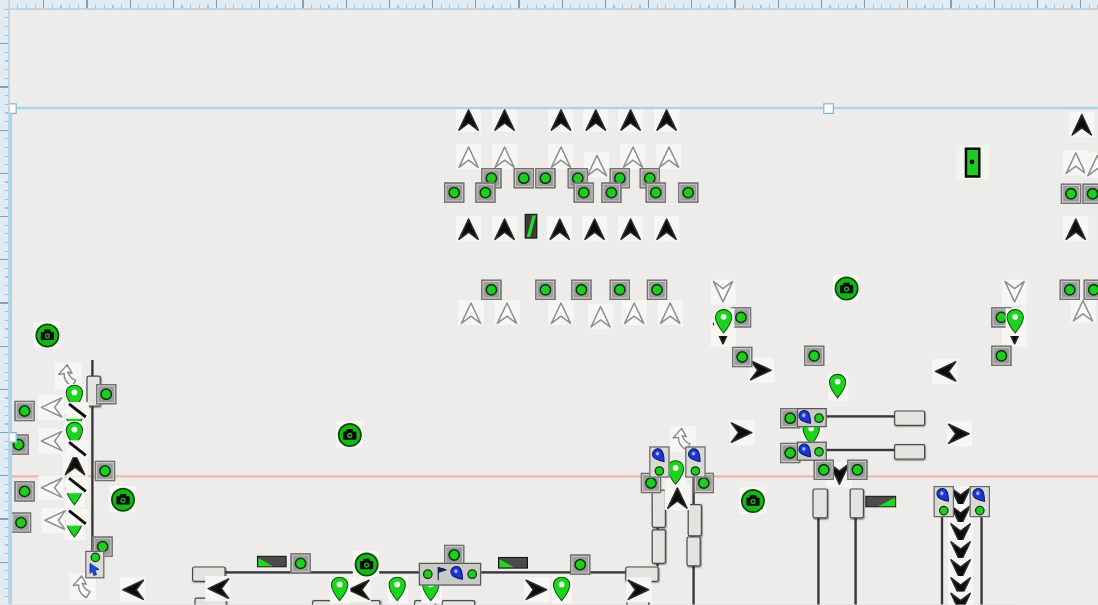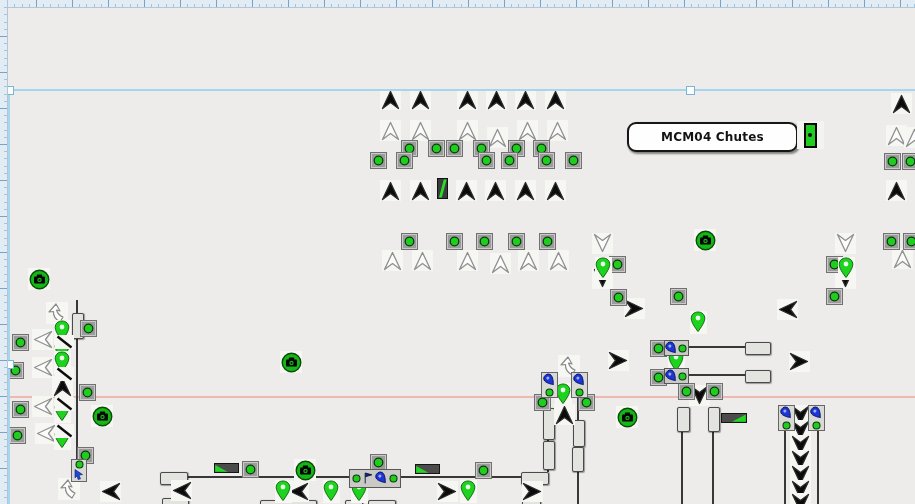--- a/index.html
+++ b/index.html
@@ -839,22 +839,19 @@
         </svg>
       </div>
     </div>
   <div class="sel-h"></div>
   <div class="sel-v"></div>
   <div id="handles">
       <div class="sel-handle" style="left: 5px; top: 86px;"></div>
       <div class="sel-handle" style="left: 686px; top: 86px;"></div>
       <div class="sel-handle" style="left: 5px; top: 360px;"></div>
     </div>
-  <div class="chute-label" id="chute-label" style="left: 627px; top: 122px; width: 167px; height: 26px;">
-    <span>MCM04 Chutes</span>
-  </div>
   <div class="door-tile" id="door-tile" style="left: 797px; top: 121px; width: 27px; height: 28px;">
     <div class="door"></div>
   </div>
   <div class="ruler-top"></div>
   <div class="ruler-left"></div>
   <div class="ruler-corner"></div>
 </div>
 
 </body></html>

